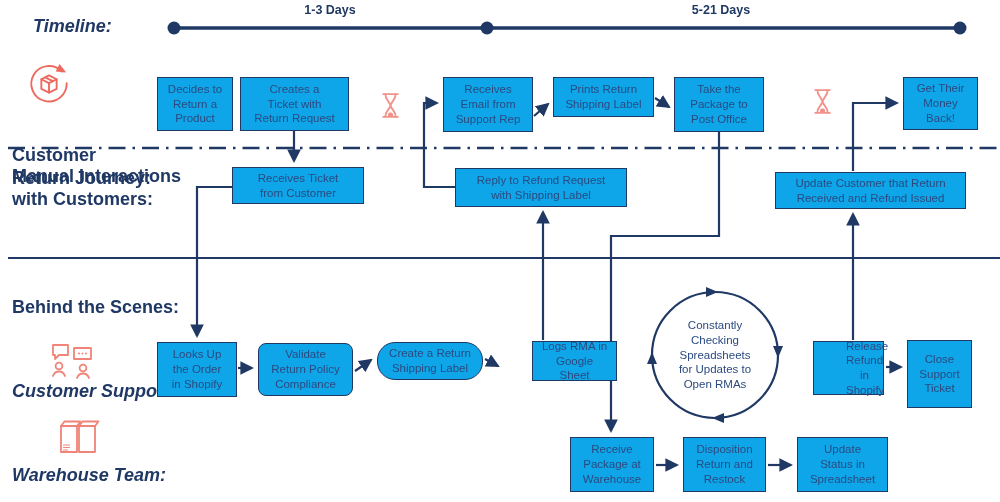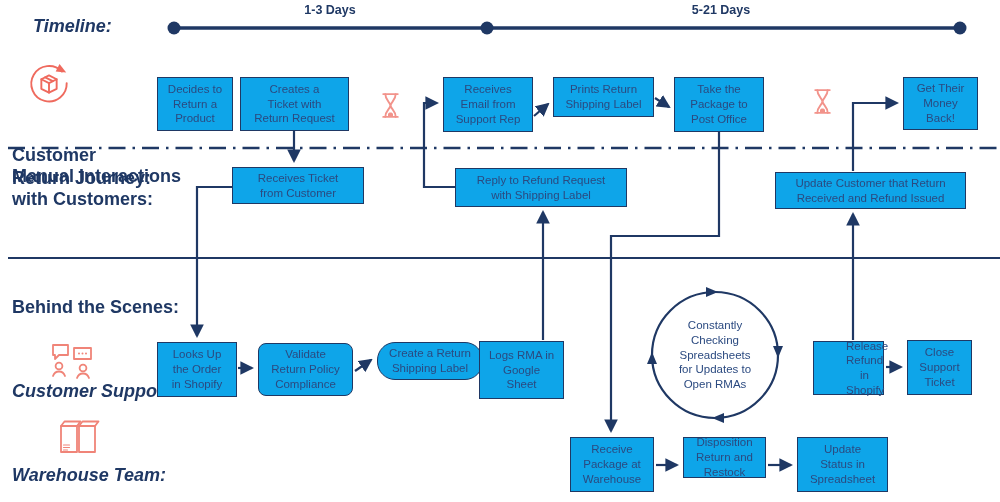--- a/index.html
+++ b/index.html
@@ -211,45 +211,45 @@
     <span>Validate
 Return Policy
 Compliance</span>
     </div>
 
   <div class="node" style="left:377px;top:342px;width:106px;height:38px;border-radius:18px;">
     <span>Create a Return
 Shipping Label</span>
     </div>
 
-  <div class="node" style="left:479px;top:341px;width:85px;height:58px;">
+  <div class="node" style="left:532px;top:341px;width:85px;height:40px;">
     <span>Logs RMA in
 Google
 Sheet</span>
     </div>
 
   <div class="node" style="left:813px;top:341px;width:71px;height:54px;padding-left:32px;">
     <span>Release
 Refund in
 Shopify</span>
     </div>
 
-  <div class="node" style="left:907px;top:340px;width:65px;height:55px;">
+  <div class="node" style="left:907px;top:340px;width:65px;height:68px;">
     <span>Close
 Support
 Ticket</span>
     </div>
 
   <div class="node" style="left:570px;top:437px;width:84px;height:55px;">
     <span>Receive
 Package at
 Warehouse</span>
     </div>
 
-  <div class="node" style="left:683px;top:437px;width:83px;height:41px;">
+  <div class="node" style="left:683px;top:437px;width:83px;height:55px;">
     <span>Disposition
 Return and
 Restock</span>
     </div>
 
   <div class="node" style="left:797px;top:437px;width:91px;height:55px;">
     <span>Update
 Status in
 Spreadsheet</span>
     </div>

